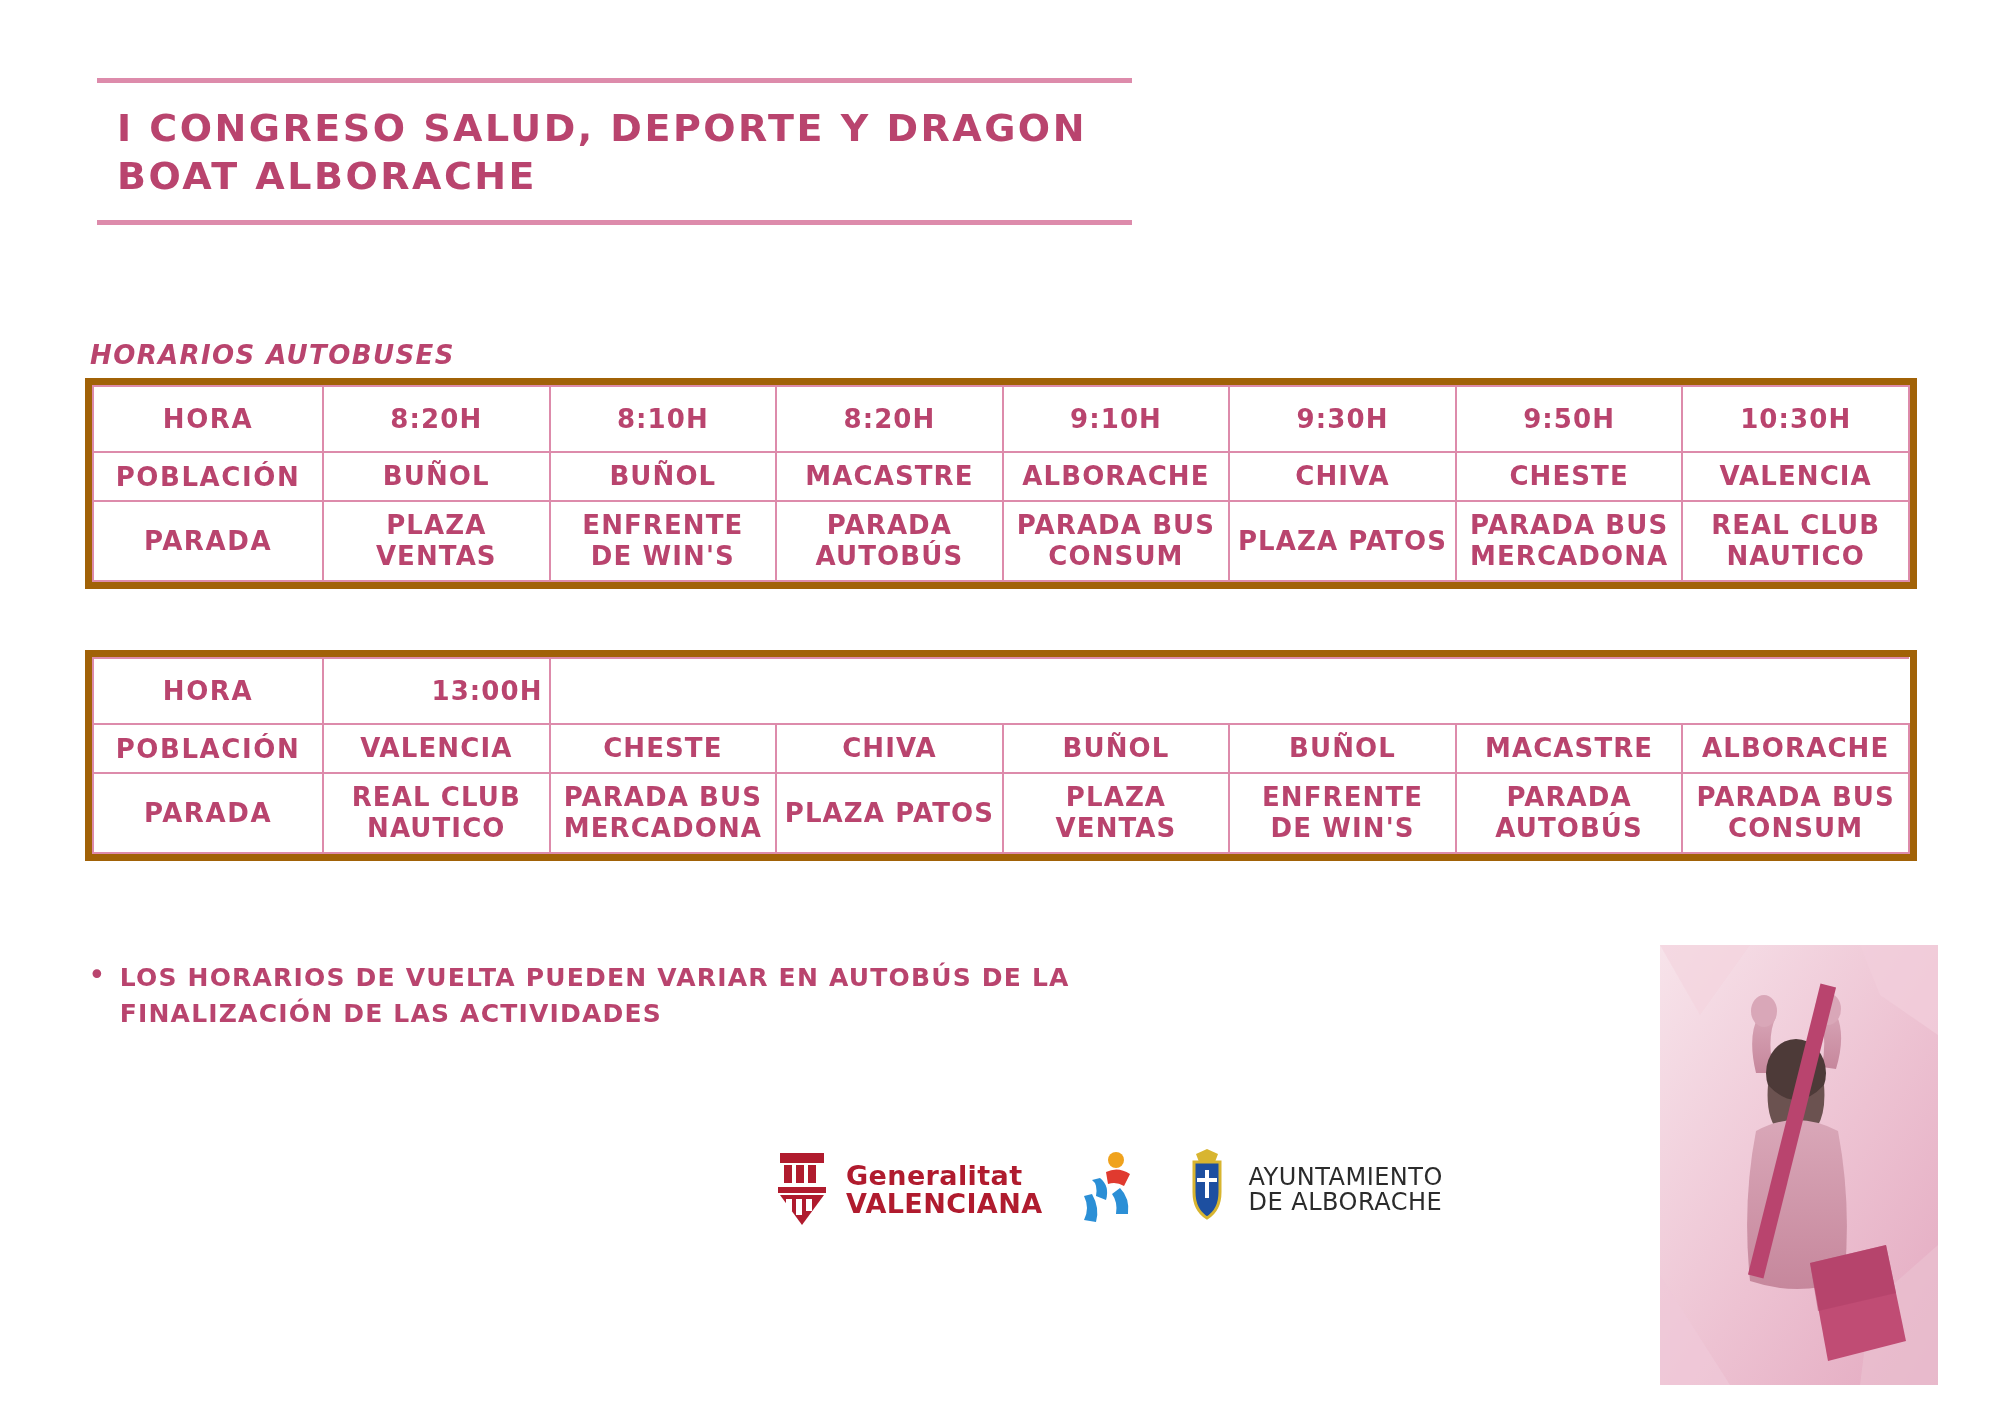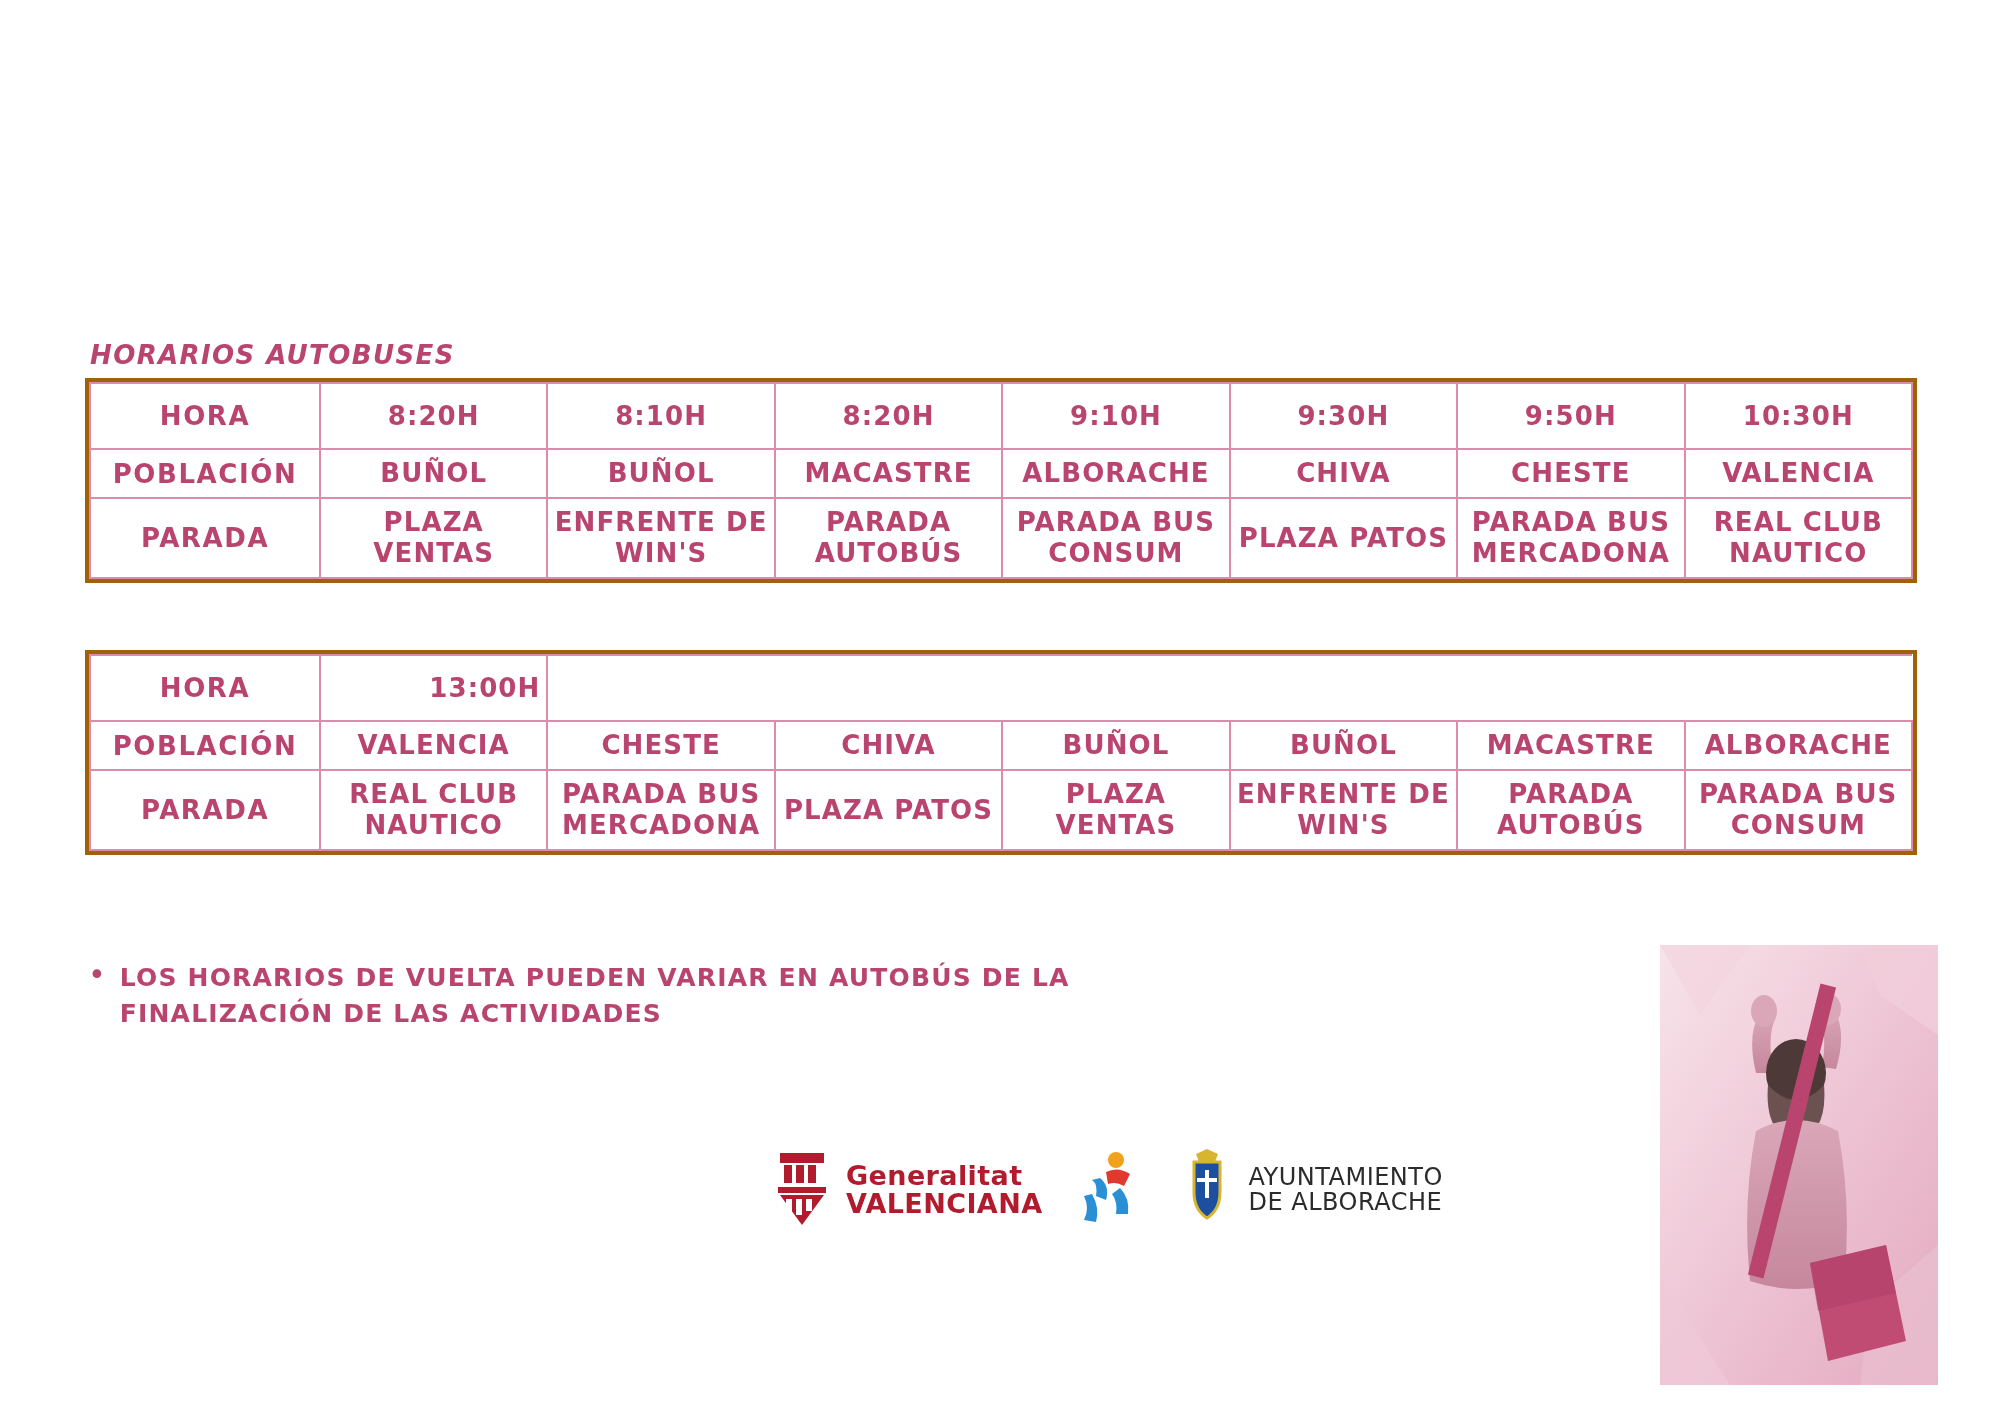--- a/index.html
+++ b/index.html
@@ -68,21 +68,21 @@
     font-style: italic;
     letter-spacing: 1.4px;
     color: #b9446e;
   }
 
   
   .table-wrap {
     position: absolute;
     left: 85px;
     width: 1832px;
-    border: 4px solid #a16207;
+    border: 7px solid #a16207;
     box-sizing: border-box;
   }
   #table-1 { top: 378px; }
   #table-2 { top: 650px; }
 
   table {
     width: 100%;
     border-collapse: collapse;
     table-layout: fixed;
   }
@@ -188,20 +188,25 @@
     height: 440px;
     overflow: hidden;
     background: linear-gradient(160deg, #f6dfe6 0%, #eec3d3 45%, #e7b2c6 100%);
   }
   .photo svg { display: block; }
 </style>
 </head>
 <body>
 
 <div class="header">
+  <div class="title-box">
+    <div class="rule"></div>
+    <div class="title-text">I CONGRESO SALUD, DEPORTE Y DRAGON BOAT ALBORACHE</div>
+    <div class="rule"></div>
+  </div>
 </div>
 
 <div class="section-label">HORARIOS AUTOBUSES</div>
 
 <div class="table-wrap" id="table-1">
   <table>
     <tbody>
       <tr class="row-hora">
         <td class="label-cell">HORA</td>
         <td class="value-cell">8:20H</td>

